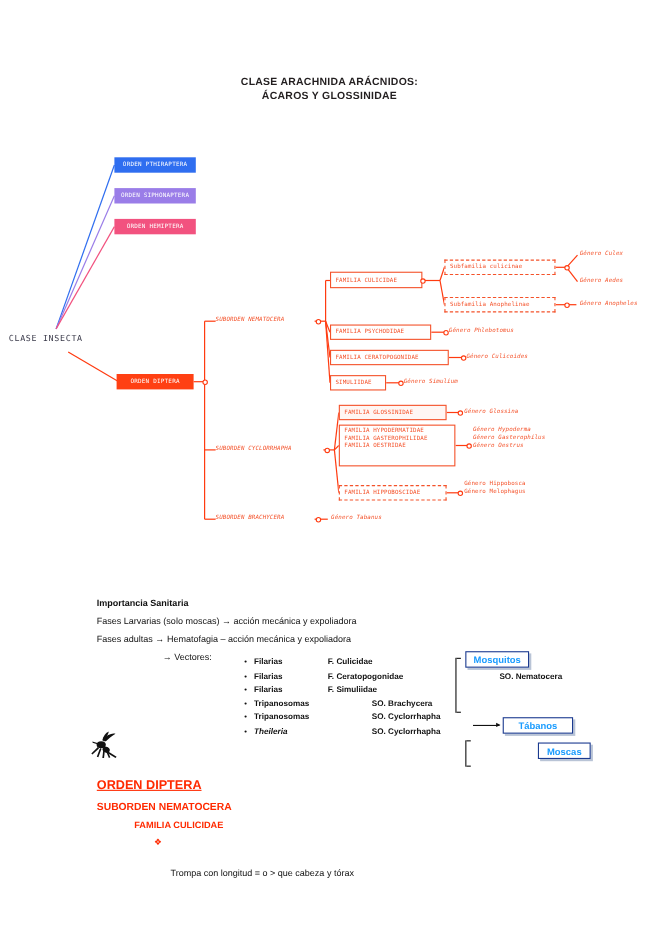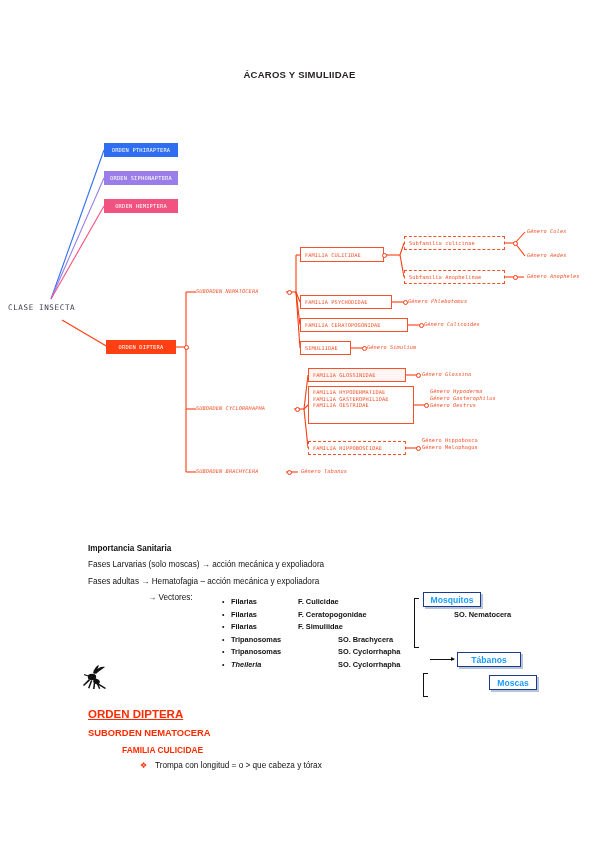--- a/index.html
+++ b/index.html
@@ -74,32 +74,33 @@
   .arrow{position:absolute;height:1px;background:#111;}
   .arrow:after{content:"";position:absolute;right:-1px;top:-2.5px;
         border-left:4px solid #111;border-top:2.5px solid transparent;
         border-bottom:2.5px solid transparent;}
 
   
   .rh{position:absolute;color:#ff2a00;font-weight:bold;white-space:nowrap;}
   .rh.h1{font-size:11.5px;text-decoration:underline;}
   .rh.h2{font-size:9.4px;}
   .rh.h3{font-size:8.4px;}
-  .bullet-line{position:absolute;font-size:8.2px;color:#111;white-space:nowrap;}
+  .bullet-line{position:absolute;font-size:8.2px;color:#111;white-space:nowrap;margin-top:28px;}
   .diamond{position:absolute;font-size:8px;color:#ff2a00;}
 
   .flyicon{position:absolute;left:78px;top:662px;width:34px;height:34px;}
 </style>
 </head>
 <body>
 
 <div class="page">
 
   <div class="title">
-    <div>ÁCAROS Y SIMULIIDAE</div>
+    <div>CLASE ARACHNIDA ARÁCNIDOS:</div>
+    <div>ÁCAROS Y GLOSSINIDAE</div>
   </div>
 
   <div class="diagram">
 
     <svg width="599" height="520">
 
       <line x1="51" y1="299" x2="104" y2="150" stroke="#2f6ef0" stroke-width="1.1"></line>
       <line x1="51" y1="299" x2="104" y2="178" stroke="#9a7de8" stroke-width="1.1"></line>
       <line x1="51" y1="299" x2="104" y2="206" stroke="#f2527f" stroke-width="1.1"></line>
 

